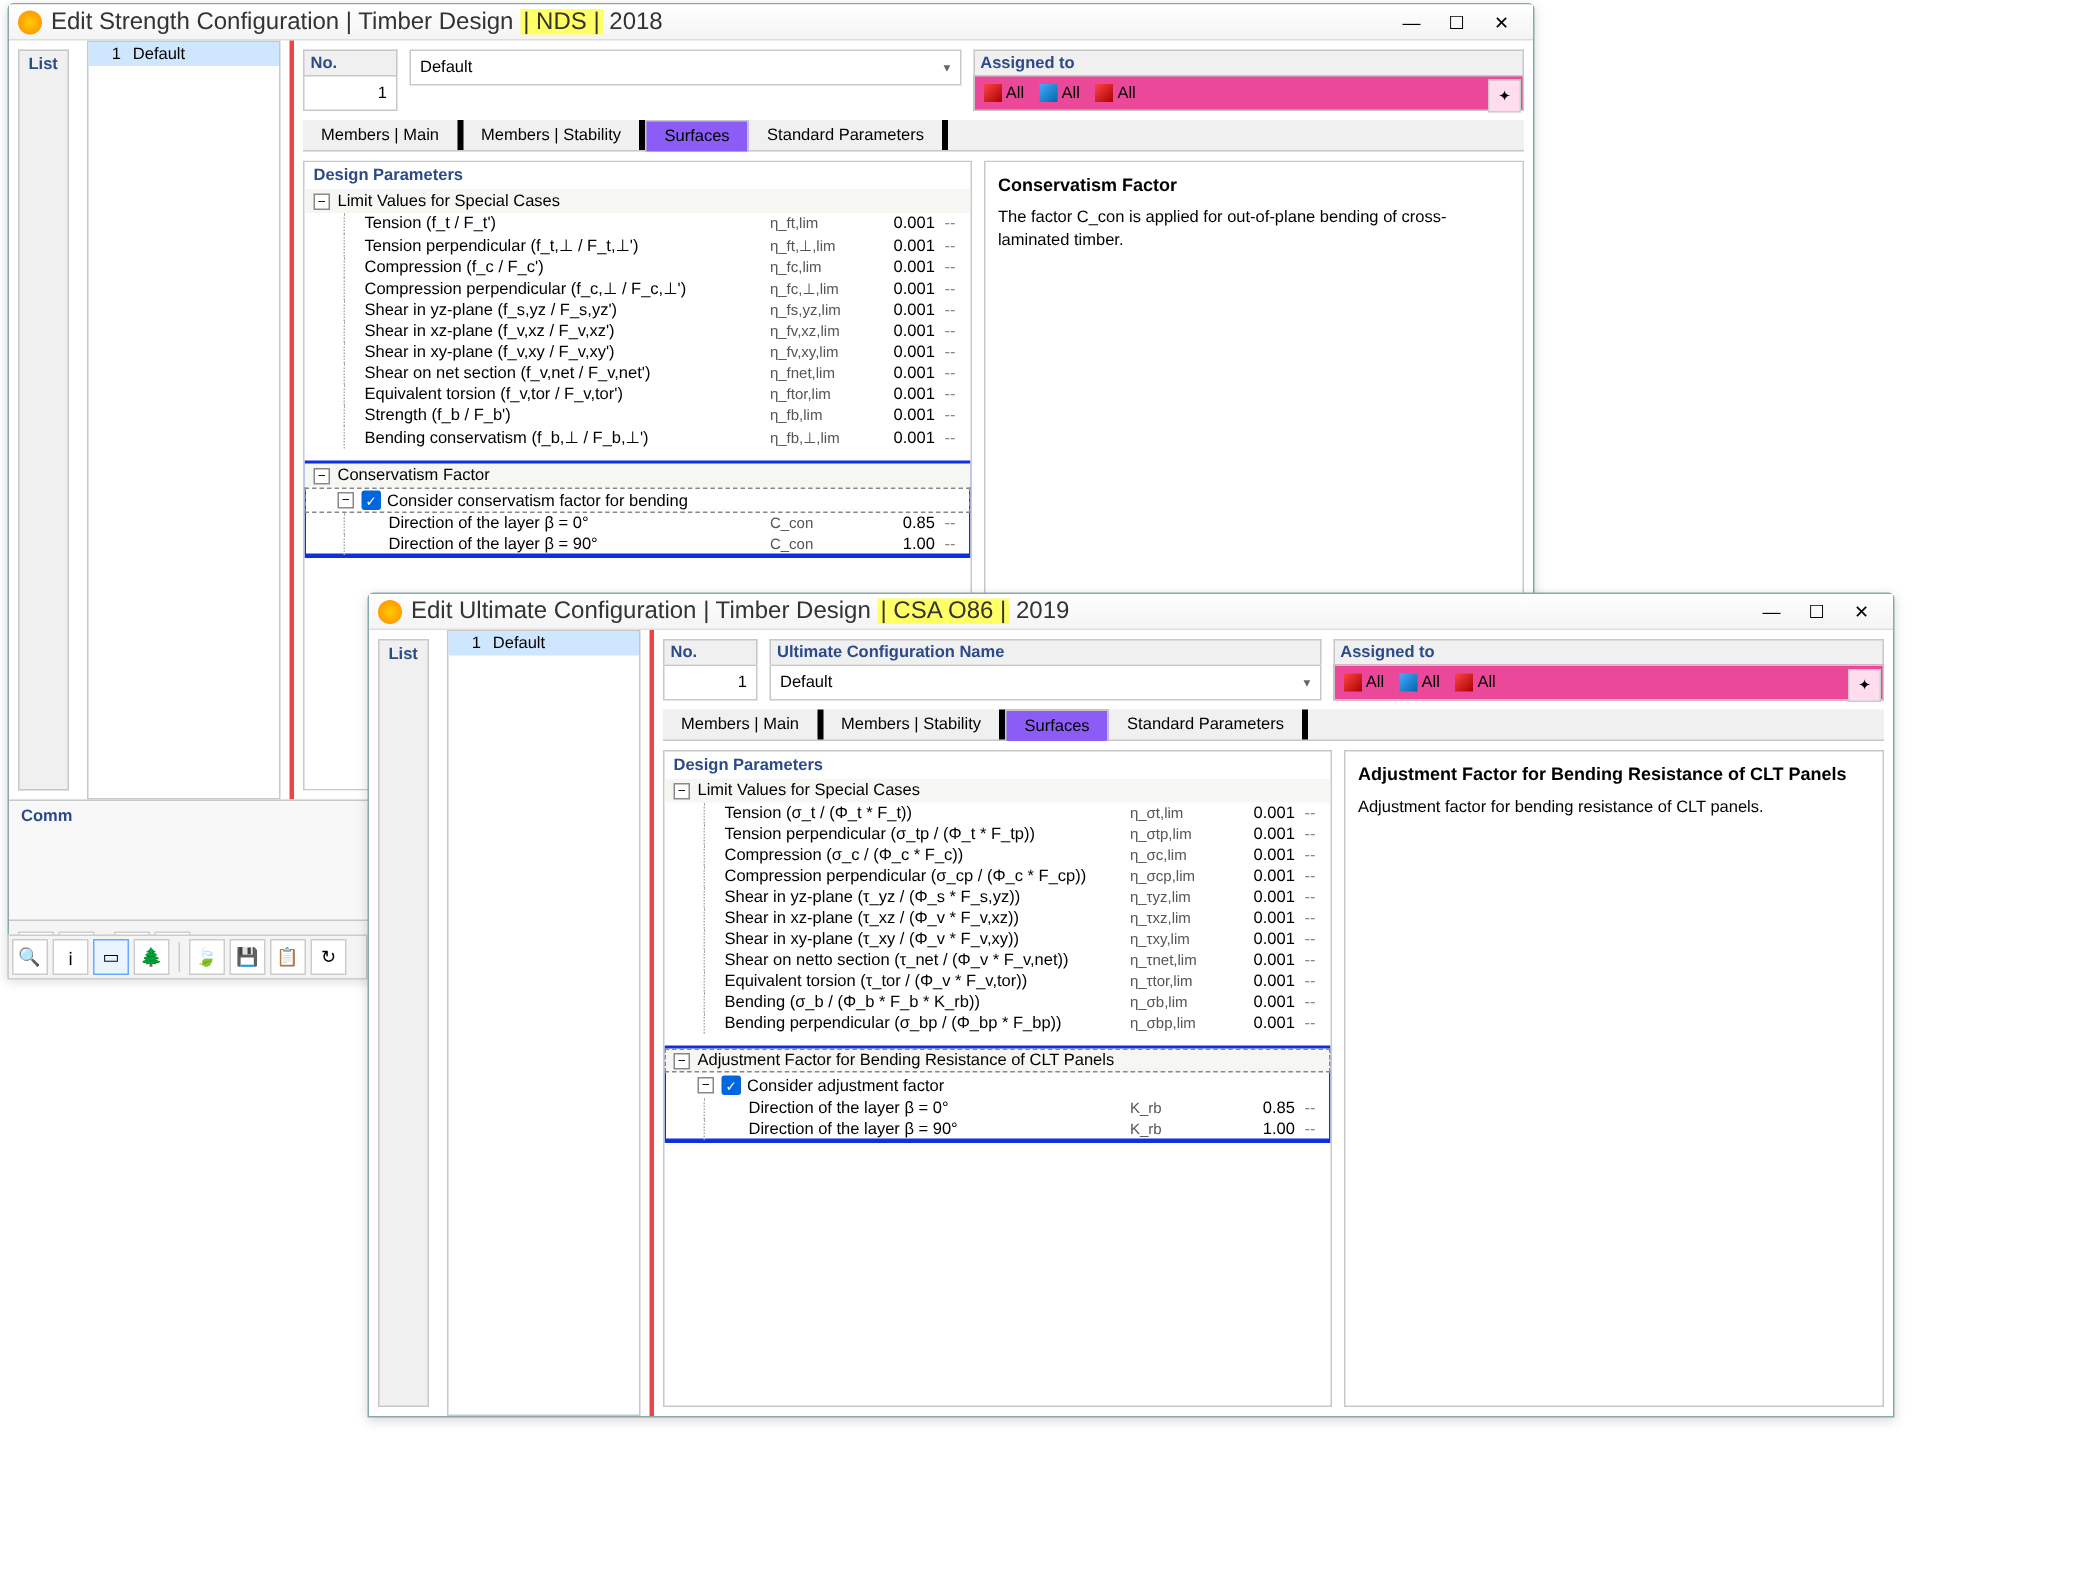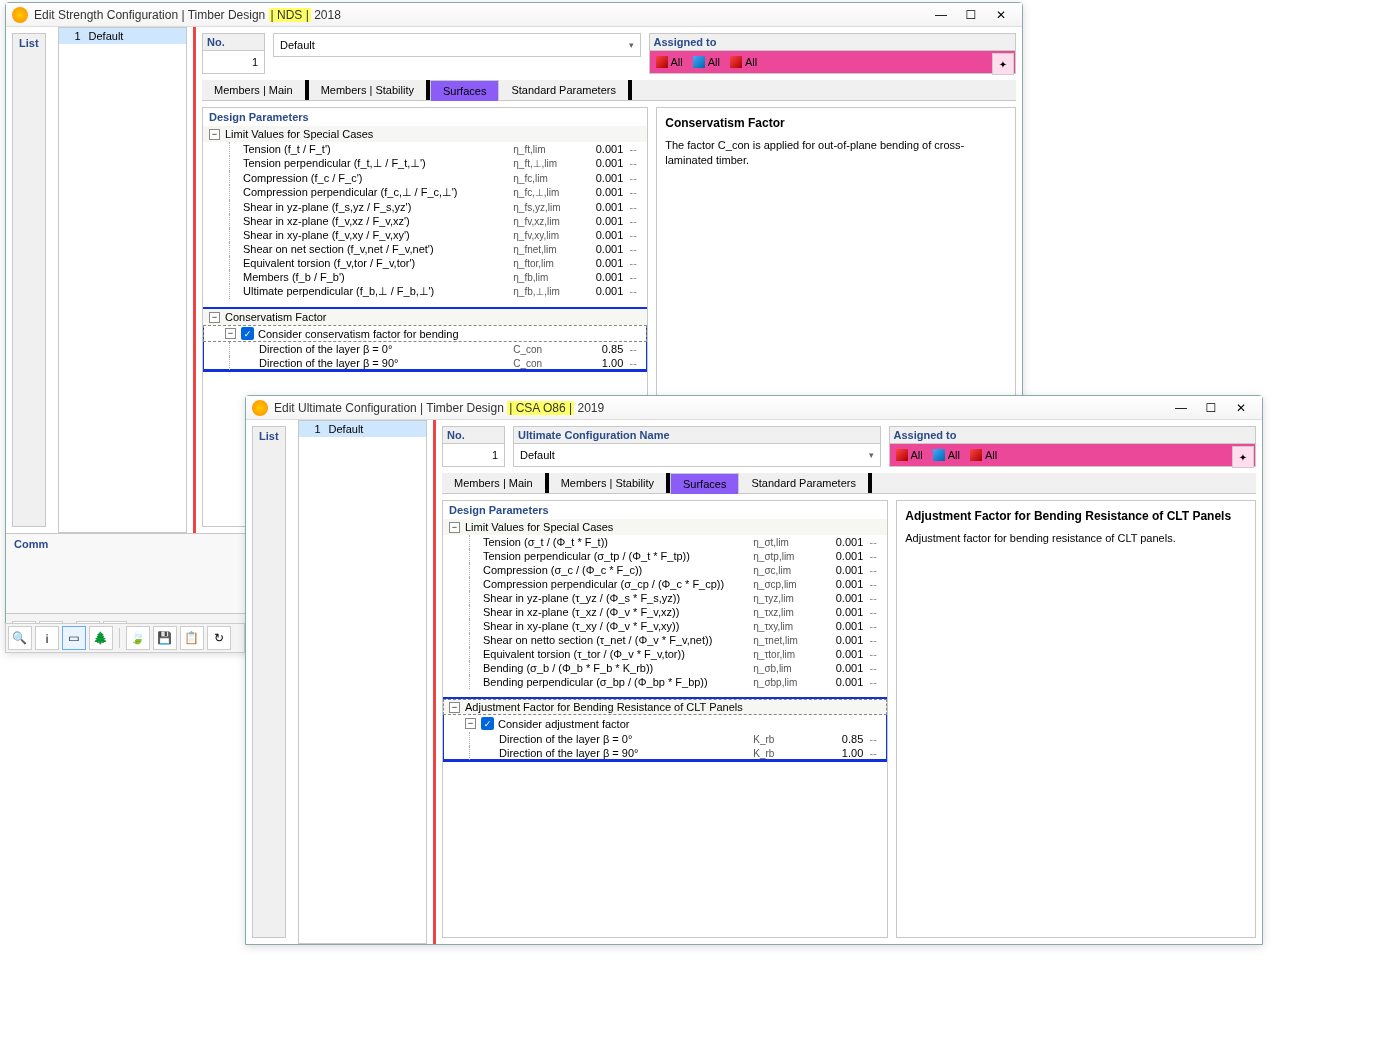--- a/index.html
+++ b/index.html
@@ -4,21 +4,21 @@
 <style>
 * { box-sizing: border-box; margin: 0; padding: 0; }
 body { font-family: "Segoe UI", Tahoma, sans-serif; font-size: 11px; background: #fff; width: 1400px; height: 1050px; position: relative; overflow: hidden; }
 
 .window { position: absolute; background: #fff; border: 1px solid #8aa; border-radius: 4px 4px 0 0; box-shadow: 0 2px 8px rgba(0,0,0,0.15); }
 .window.w1 { left: 5px; top: 2px; width: 1018px; height: 650px; }
 .window.w2 { left: 245px; top: 395px; width: 1018px; height: 550px; }
 
 .titlebar { height: 24px; display: flex; align-items: center; padding: 0 6px; background: linear-gradient(#fff,#f4f4f4); border-bottom: 1px solid #ddd; }
 .titlebar .app-icon { width: 16px; height: 16px; margin-right: 6px; background: radial-gradient(circle,#ffcc00,#ff8800); border-radius: 50%; }
-.titlebar .title { flex: 1; font-size: 12px; color: #333; }
+.titlebar .title { flex: 1; font-size: 16px; color: #333; }
 .titlebar .hl { background: #ffff66; padding: 0 2px; }
 .titlebar .wbtns { display: flex; gap: 0; }
 .titlebar .wbtn { width: 30px; height: 20px; display: flex; align-items: center; justify-content: center; font-size: 12px; cursor: pointer; }
 
 .body-grid { display: grid; height: calc(100% - 24px); }
 .w1 .body-grid { grid-template-columns: 190px 1fr; grid-template-rows: 1fr 80px 38px; }
 .w2 .body-grid { grid-template-columns: 190px 1fr; grid-template-rows: 1fr; }
 
 .left-col { border-right: 3px solid #ef4444; display: flex; }
 .list-hdr { background: #f0f0f0; border: 1px solid #c8c8c8; padding: 3px 6px; color: #2a4a88; font-weight: 600; margin: 6px; }
@@ -204,27 +204,27 @@
                   <span class="val">0.001</span>
                   <span class="unit">--</span>
                 </div>
                 <div class="tree-row">
                   <span class="lbl">Equivalent torsion (f_v,tor / F_v,tor')</span>
                   <span class="sym">η_ftor,lim</span>
                   <span class="val">0.001</span>
                   <span class="unit">--</span>
                 </div>
                 <div class="tree-row">
-                  <span class="lbl">Members (f_b / F_b')</span>
+                  <span class="lbl">Strength (f_b / F_b')</span>
                   <span class="sym">η_fb,lim</span>
                   <span class="val">0.001</span>
                   <span class="unit">--</span>
                 </div>
                 <div class="tree-row">
-                  <span class="lbl">Ultimate perpendicular (f_b,⊥ / F_b,⊥')</span>
+                  <span class="lbl">Bending conservatism (f_b,⊥ / F_b,⊥')</span>
                   <span class="sym">η_fb,⊥,lim</span>
                   <span class="val">0.001</span>
                   <span class="unit">--</span>
                 </div>
               </div>
             <div class="highlight-box" style="margin-top:10px;">
               <div class="tree-group-hdr">
                 <span class="tgl">−</span>
                 <span>Conservatism Factor</span>
               </div>

